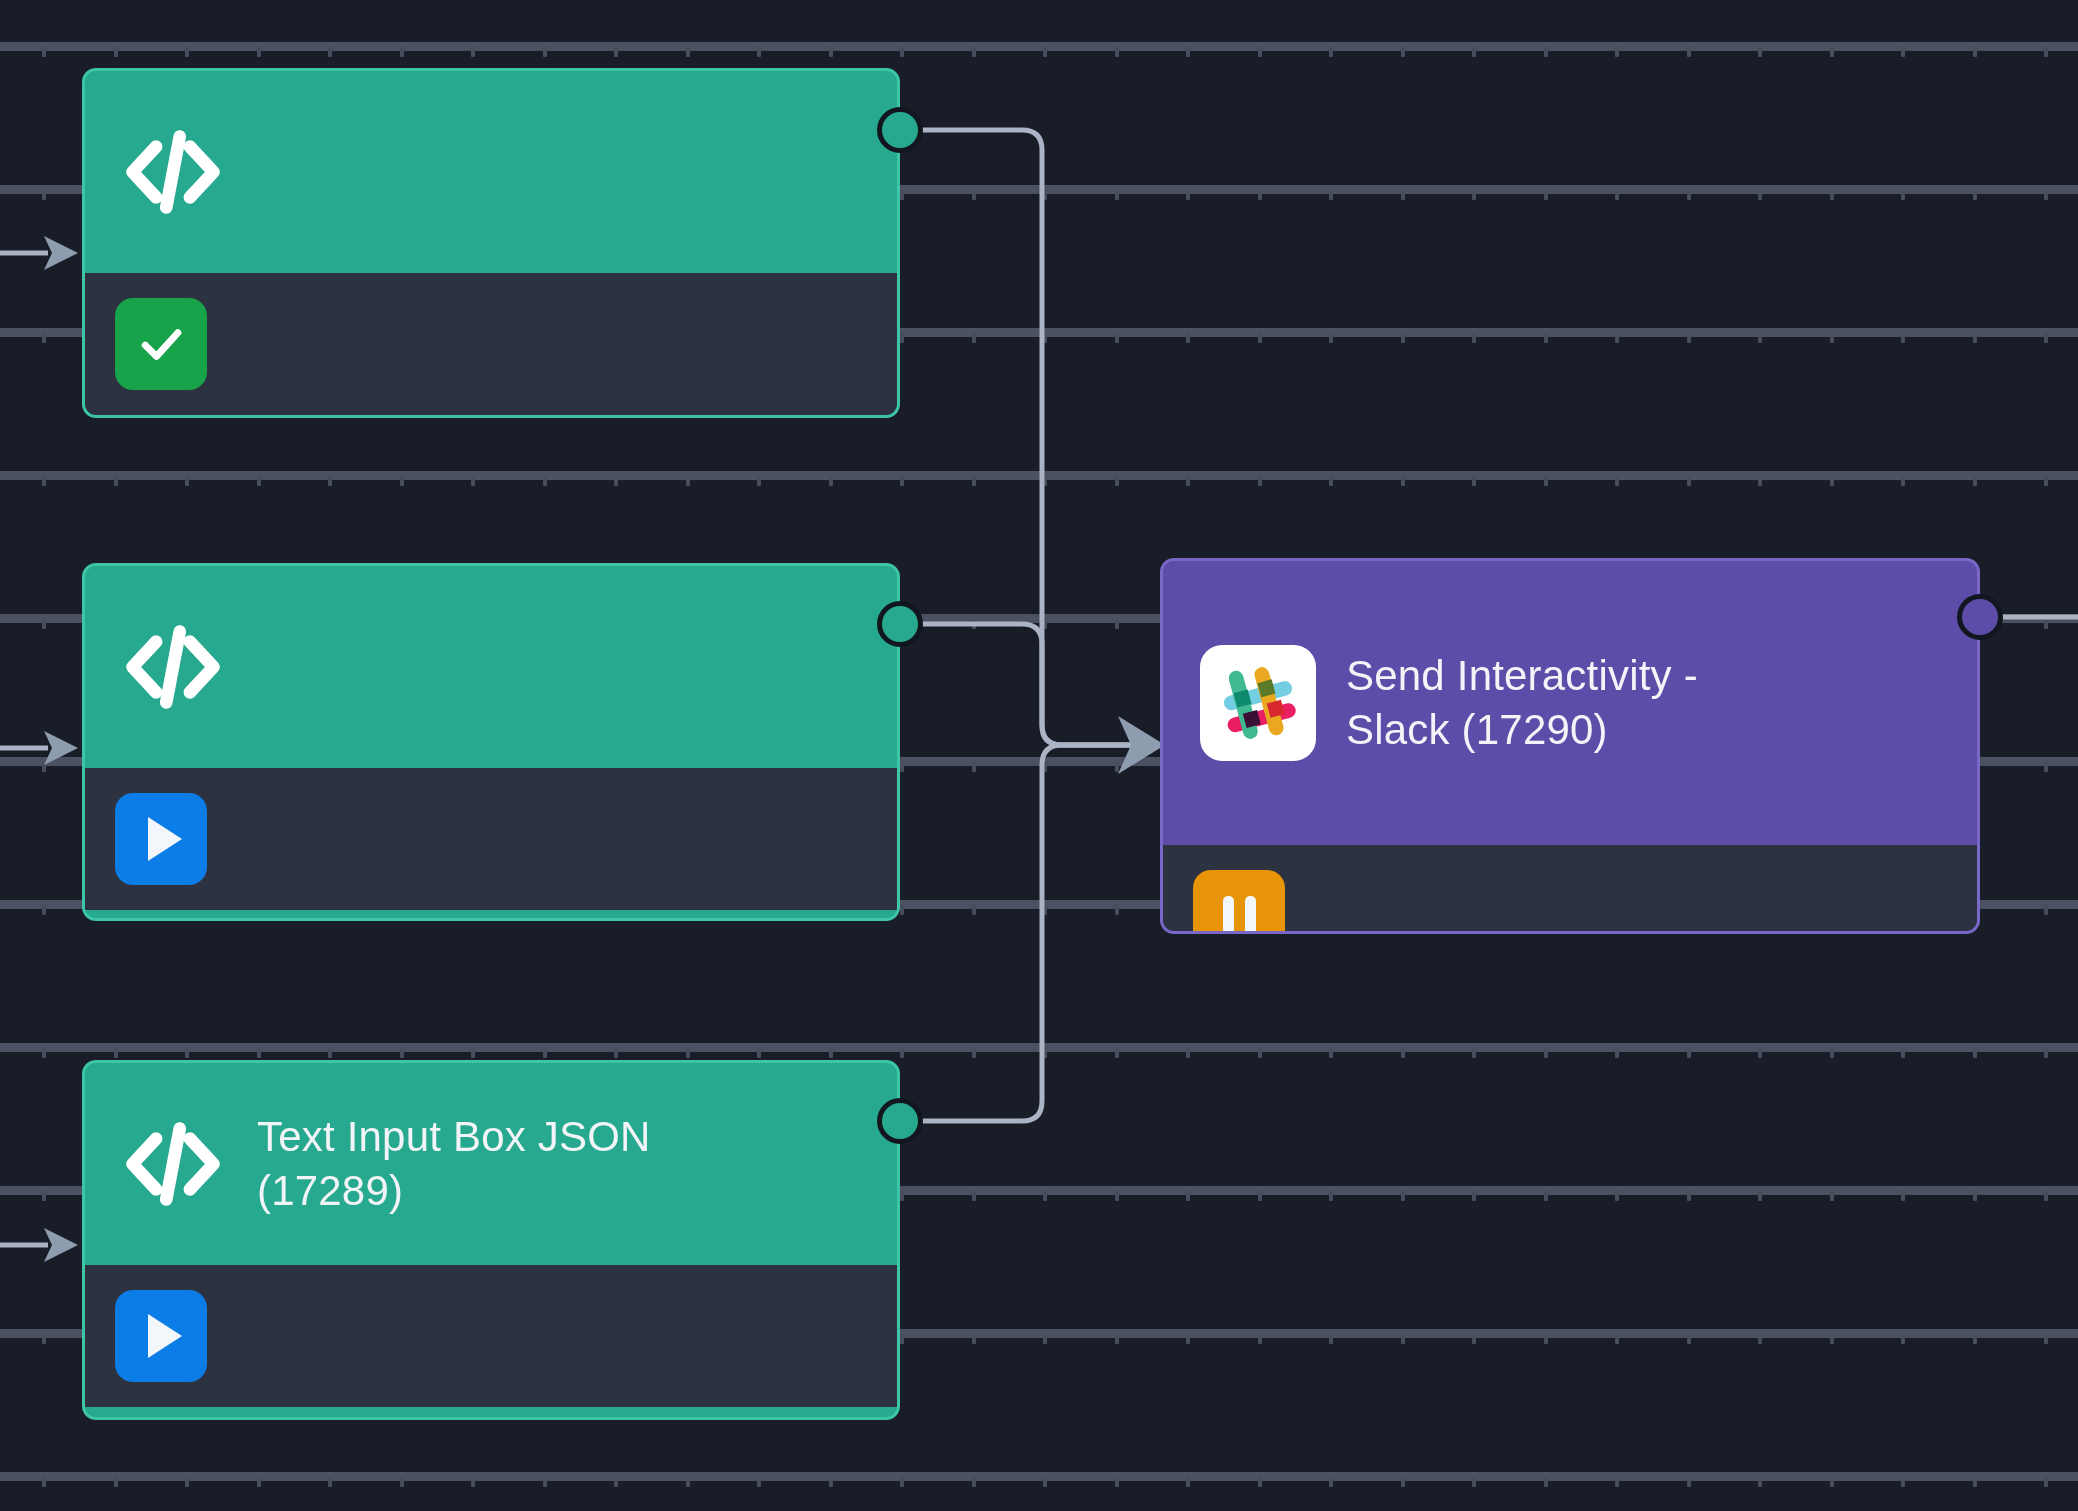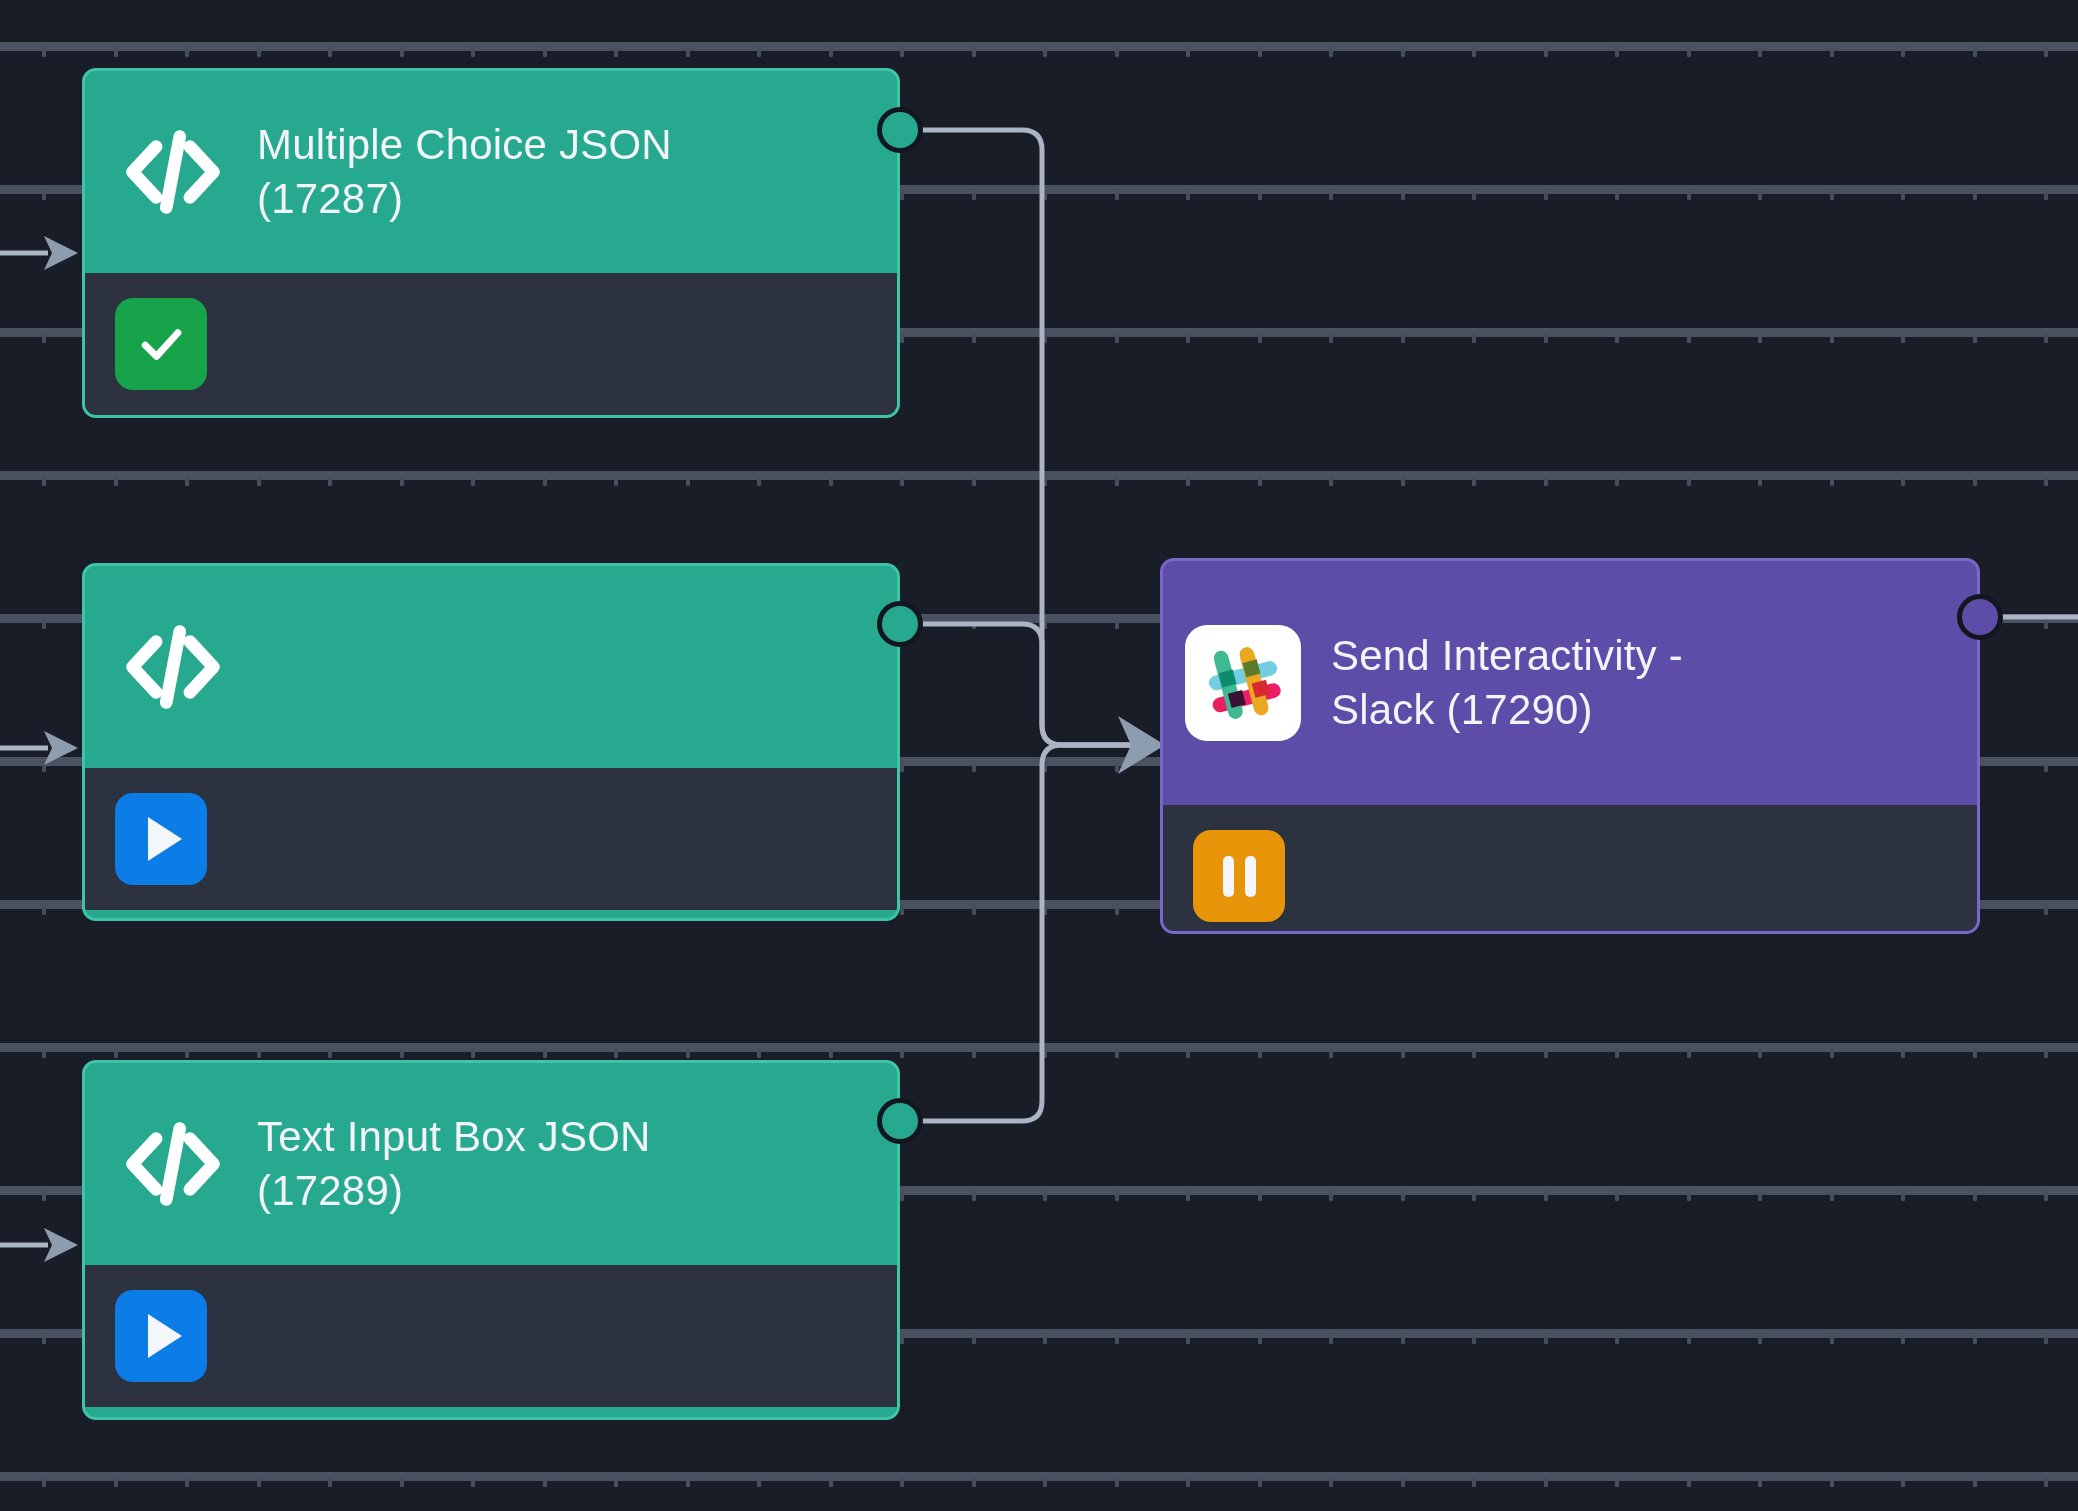--- a/index.html
+++ b/index.html
@@ -40,21 +40,21 @@
     overflow:hidden;
   }
   .node.code{ background:#26a98f; border:3px solid #3ec5a8; }
   .node.slack{ background:#5d4ca8; border:3px solid #7a68c9; }
 
   .node-head{
     display:flex;align-items:center;
     box-sizing:border-box;
   }
   .code .node-head{ height:202px; padding:0 0 0 34px; }
-  .slack .node-head{ height:244px; padding:0 0 0 22px; }
+  .slack .node-head{ height:284px; padding:0 0 0 37px; }
 
   .head-icon{flex:0 0 auto;display:flex;align-items:center;justify-content:center;}
   .code-glyph{width:108px;height:108px;display:block;}
   .slack-tile{
     width:116px;height:116px;border-radius:22px;background:#ffffff;
     display:flex;align-items:center;justify-content:center;
   }
   .node-title{
     color:#f2f4f7;
     font-size:42px;
@@ -461,22 +461,20 @@
 
   <div class="node code" id="node-17287">
     <div class="node-head">
       <span class="head-icon">
         <svg class="code-glyph" viewBox="0 0 64 64" fill="none" stroke="#ffffff" stroke-width="7.5" stroke-linecap="round" stroke-linejoin="round">
           <path d="M22 17 L8 32 L22 47"></path>
           <path d="M42 17 L56 32 L42 47"></path>
           <path d="M36 11 L28 53"></path>
         </svg>
       </span>
-      <div class="node-title">Multiple Choice JSON
-(17287)</div>
     </div>
     <div class="node-foot">
       <button class="act-btn act-green">
         <svg width="54" height="54" viewBox="0 0 24 24" fill="none" stroke="#ffffff" stroke-width="3.1" stroke-linecap="round" stroke-linejoin="round">
           <path d="M5 12.5 L10 17.5 L19.5 7"></path>
         </svg>
       </button>
     </div>
   </div>
 

